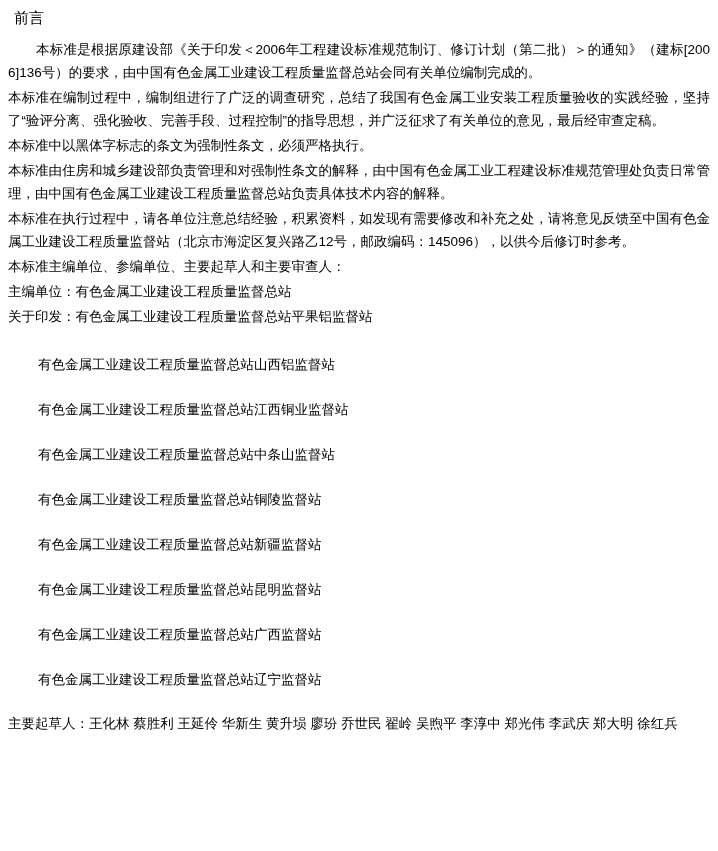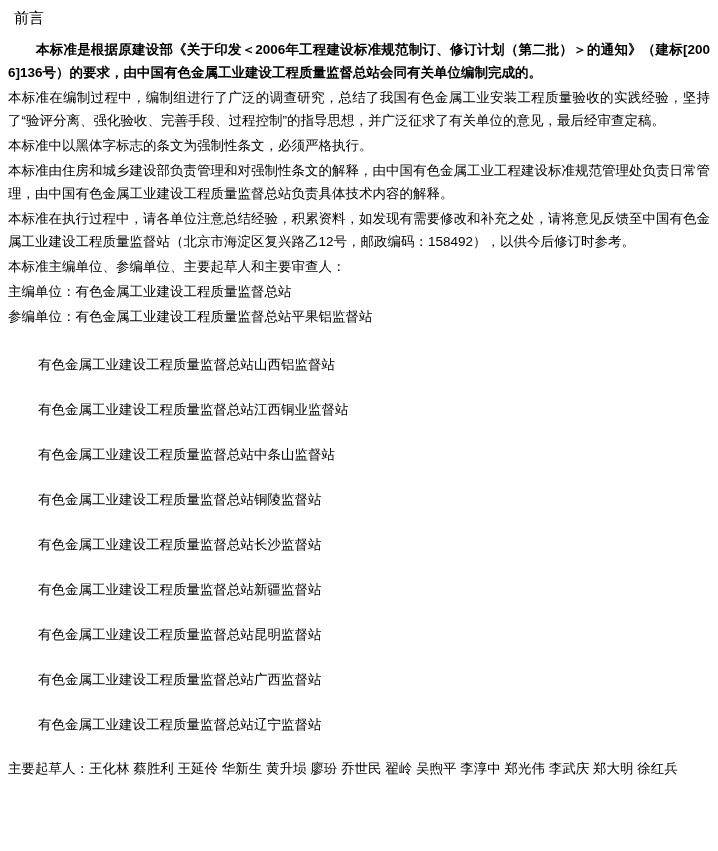--- a/index.html
+++ b/index.html
@@ -28,21 +28,20 @@
   .para {
     font-size: 13.5px;
     line-height: 23px;
     margin: 0 0 2px 0;
     text-align: justify;
     color: #000;
     word-break: break-all;
   }
   .para.indent {
     text-indent: 28px;
-    font-weight: bold;
   }
   .station {
     font-size: 13.5px;
     line-height: 23px;
     margin: 0;
     padding: 11px 0 11px 30px;
     color: #000;
   }
   .stations {
     margin-top: 14px;
@@ -62,32 +61,31 @@
 
 <div class="page">
 
   <div class="doc-title">前言</div>
 
   <div>
     <p class="para indent">本标准是根据原建设部《关于印发＜2006年工程建设标准规范制订、修订计划（第二批）＞的通知》（建标[2006]136号）的要求，由中国有色金属工业建设工程质量监督总站会同有关单位编制完成的。</p>
     <p class="para">本标准在编制过程中，编制组进行了广泛的调查研究，总结了我国有色金属工业安装工程质量验收的实践经验，坚持了“验评分离、强化验收、完善手段、过程控制”的指导思想，并广泛征求了有关单位的意见，最后经审查定稿。</p>
     <p class="para">本标准中以黑体字标志的条文为强制性条文，必须严格执行。</p>
     <p class="para">本标准由住房和城乡建设部负责管理和对强制性条文的解释，由中国有色金属工业工程建设标准规范管理处负责日常管理，由中国有色金属工业建设工程质量监督总站负责具体技术内容的解释。</p>
-    <p class="para">本标准在执行过程中，请各单位注意总结经验，积累资料，如发现有需要修改和补充之处，请将意见反馈至中国有色金属工业建设工程质量监督站（北京市海淀区复兴路乙12号，邮政编码：158492），以供今后修订时参考。</p>
+    <p class="para">本标准在执行过程中，请各单位注意总结经验，积累资料，如发现有需要修改和补充之处，请将意见反馈至中国有色金属工业建设工程质量监督站（北京市海淀区复兴路乙12号，邮政编码：145096），以供今后修订时参考。</p>
     <p class="para">本标准主编单位、参编单位、主要起草人和主要审查人：</p>
     <p class="para">主编单位：有色金属工业建设工程质量监督总站</p>
-    <p class="para">参编单位：有色金属工业建设工程质量监督总站平果铝监督站</p>
+    <p class="para">关于印发：有色金属工业建设工程质量监督总站平果铝监督站</p>
   </div>
 
   <div class="stations">
     <p class="station">有色金属工业建设工程质量监督总站山西铝监督站</p>
     <p class="station">有色金属工业建设工程质量监督总站江西铜业监督站</p>
     <p class="station">有色金属工业建设工程质量监督总站中条山监督站</p>
     <p class="station">有色金属工业建设工程质量监督总站铜陵监督站</p>
-    <p class="station">有色金属工业建设工程质量监督总站长沙监督站</p>
     <p class="station">有色金属工业建设工程质量监督总站新疆监督站</p>
     <p class="station">有色金属工业建设工程质量监督总站昆明监督站</p>
     <p class="station">有色金属工业建设工程质量监督总站广西监督站</p>
     <p class="station">有色金属工业建设工程质量监督总站辽宁监督站</p>
   </div>
 
   <div class="tail">
     <p class="para nowrap-names">主要起草人：王化林  蔡胜利  王延伶  华新生  黄升埙  廖玢  乔世民  翟岭  吴煦平  李淳中  郑光伟  李武庆  郑大明  徐红兵</p>
 
   </div>

